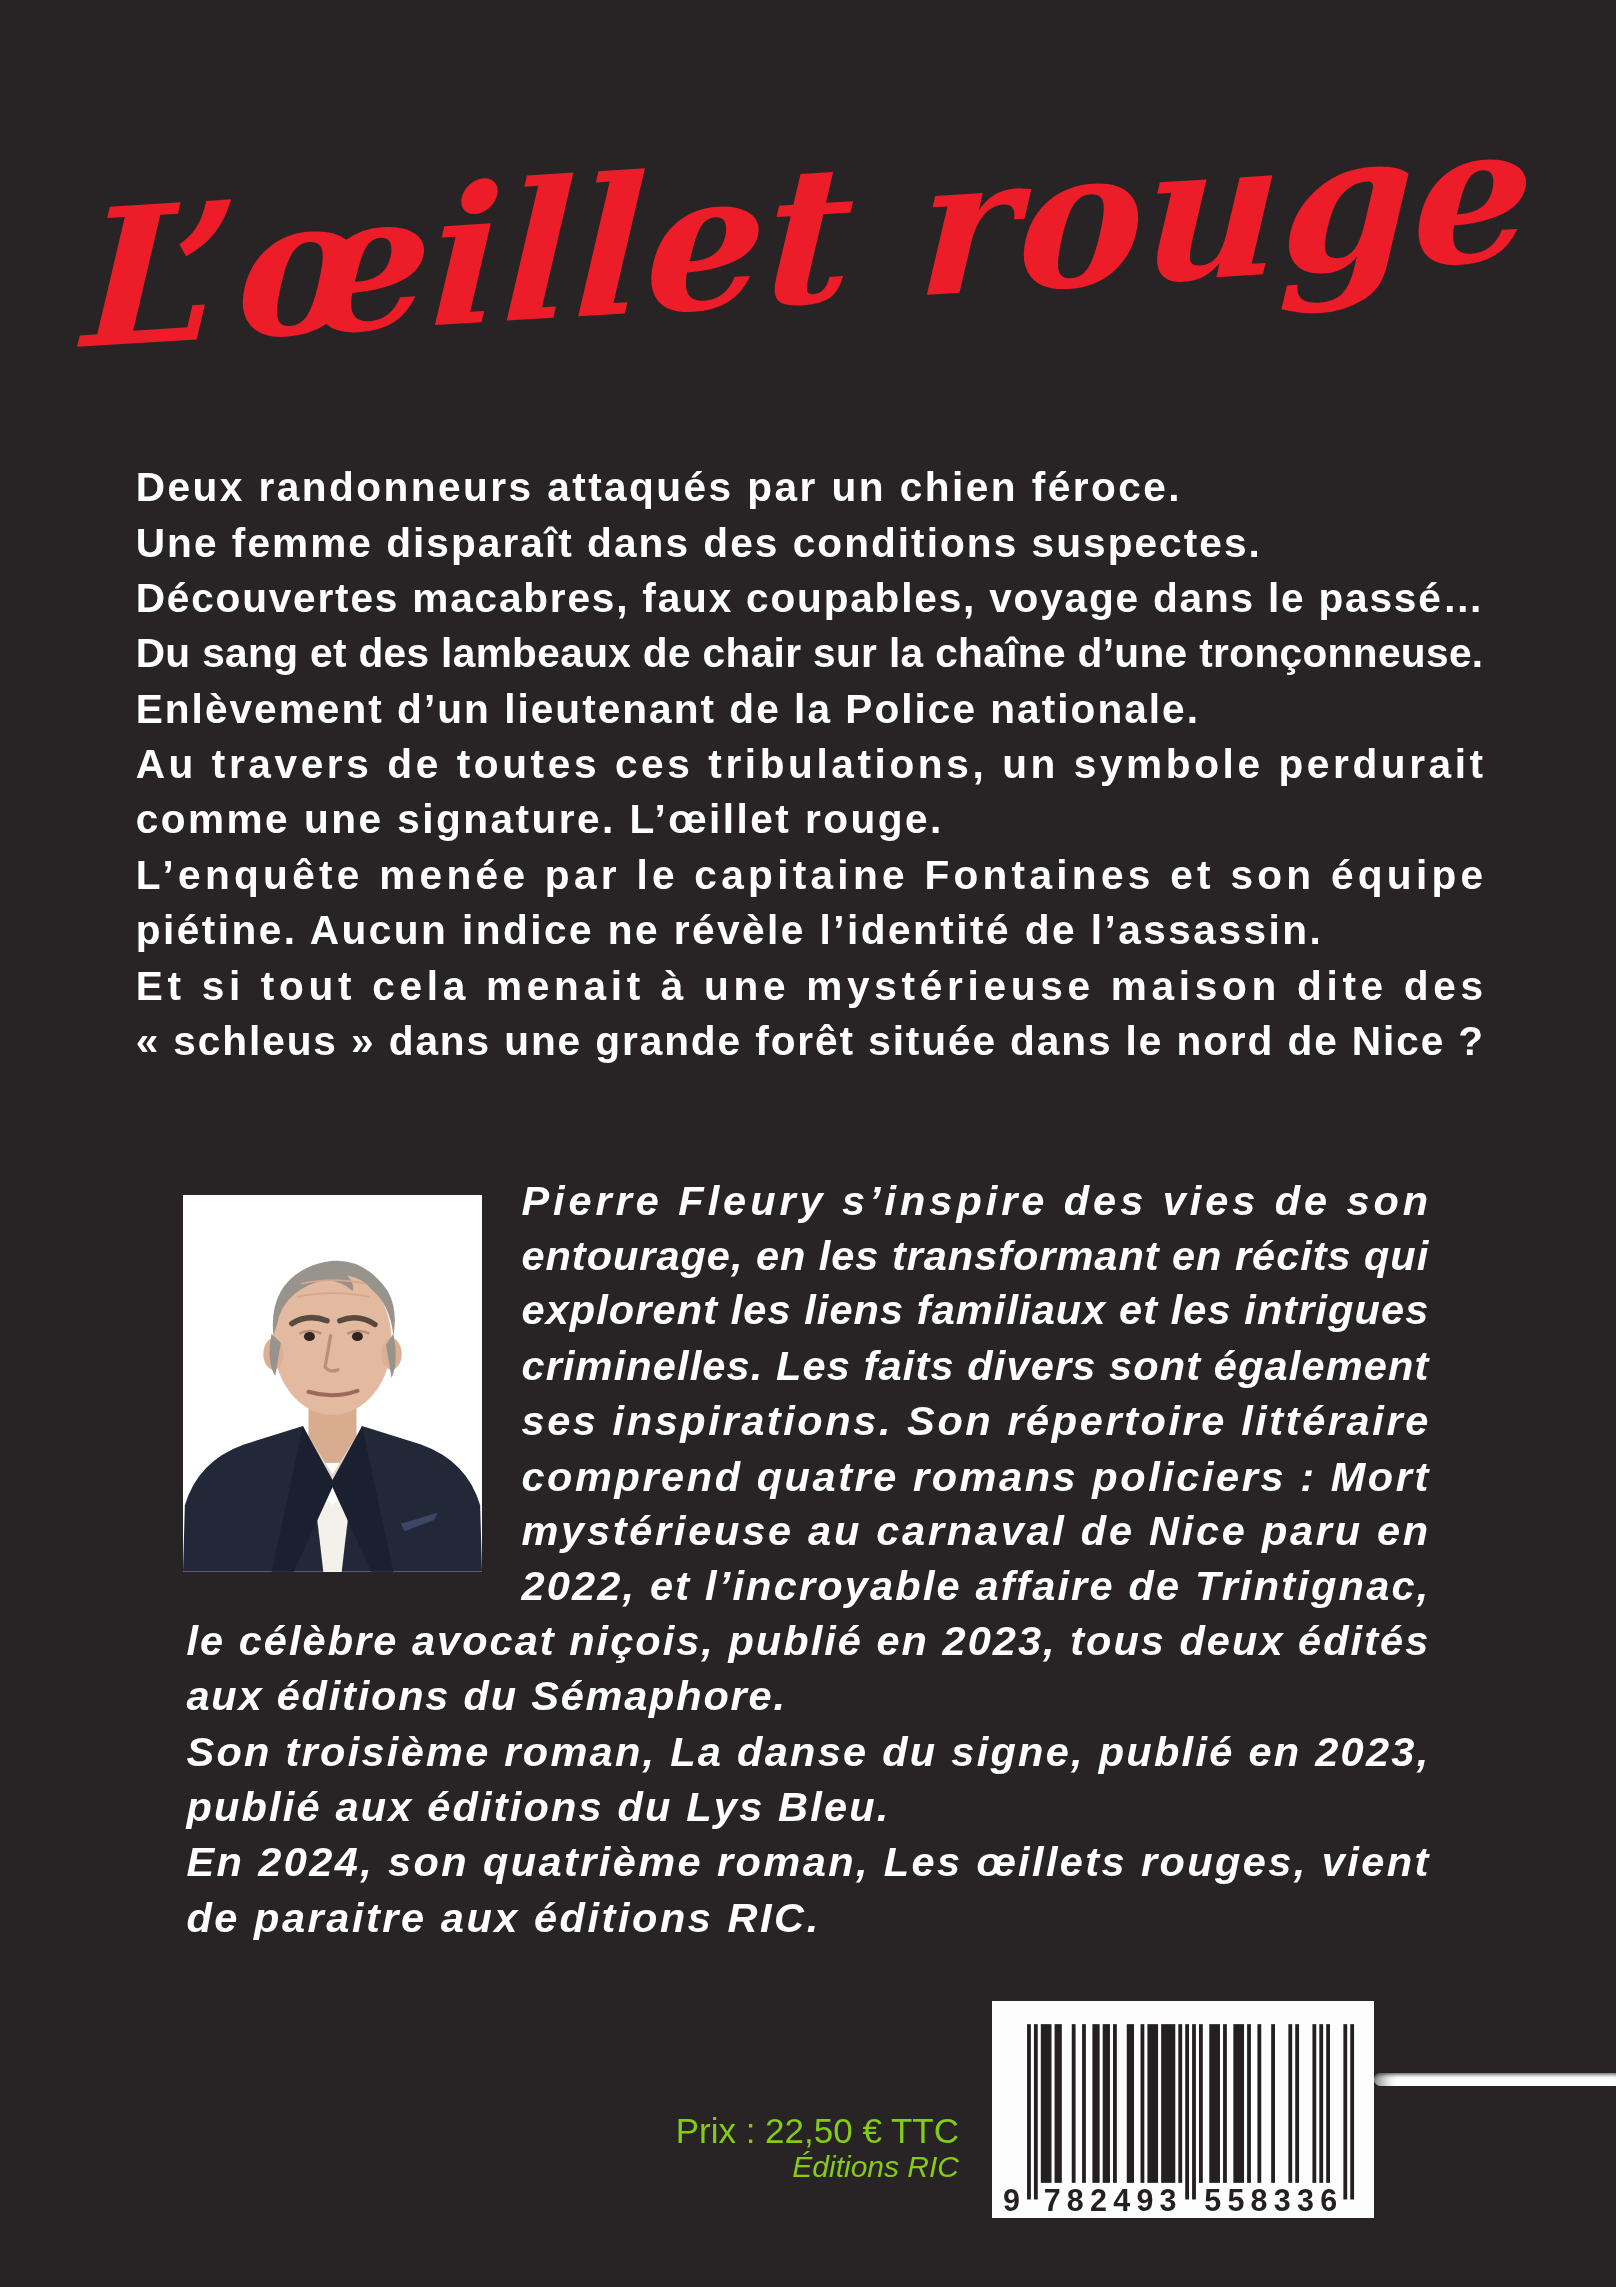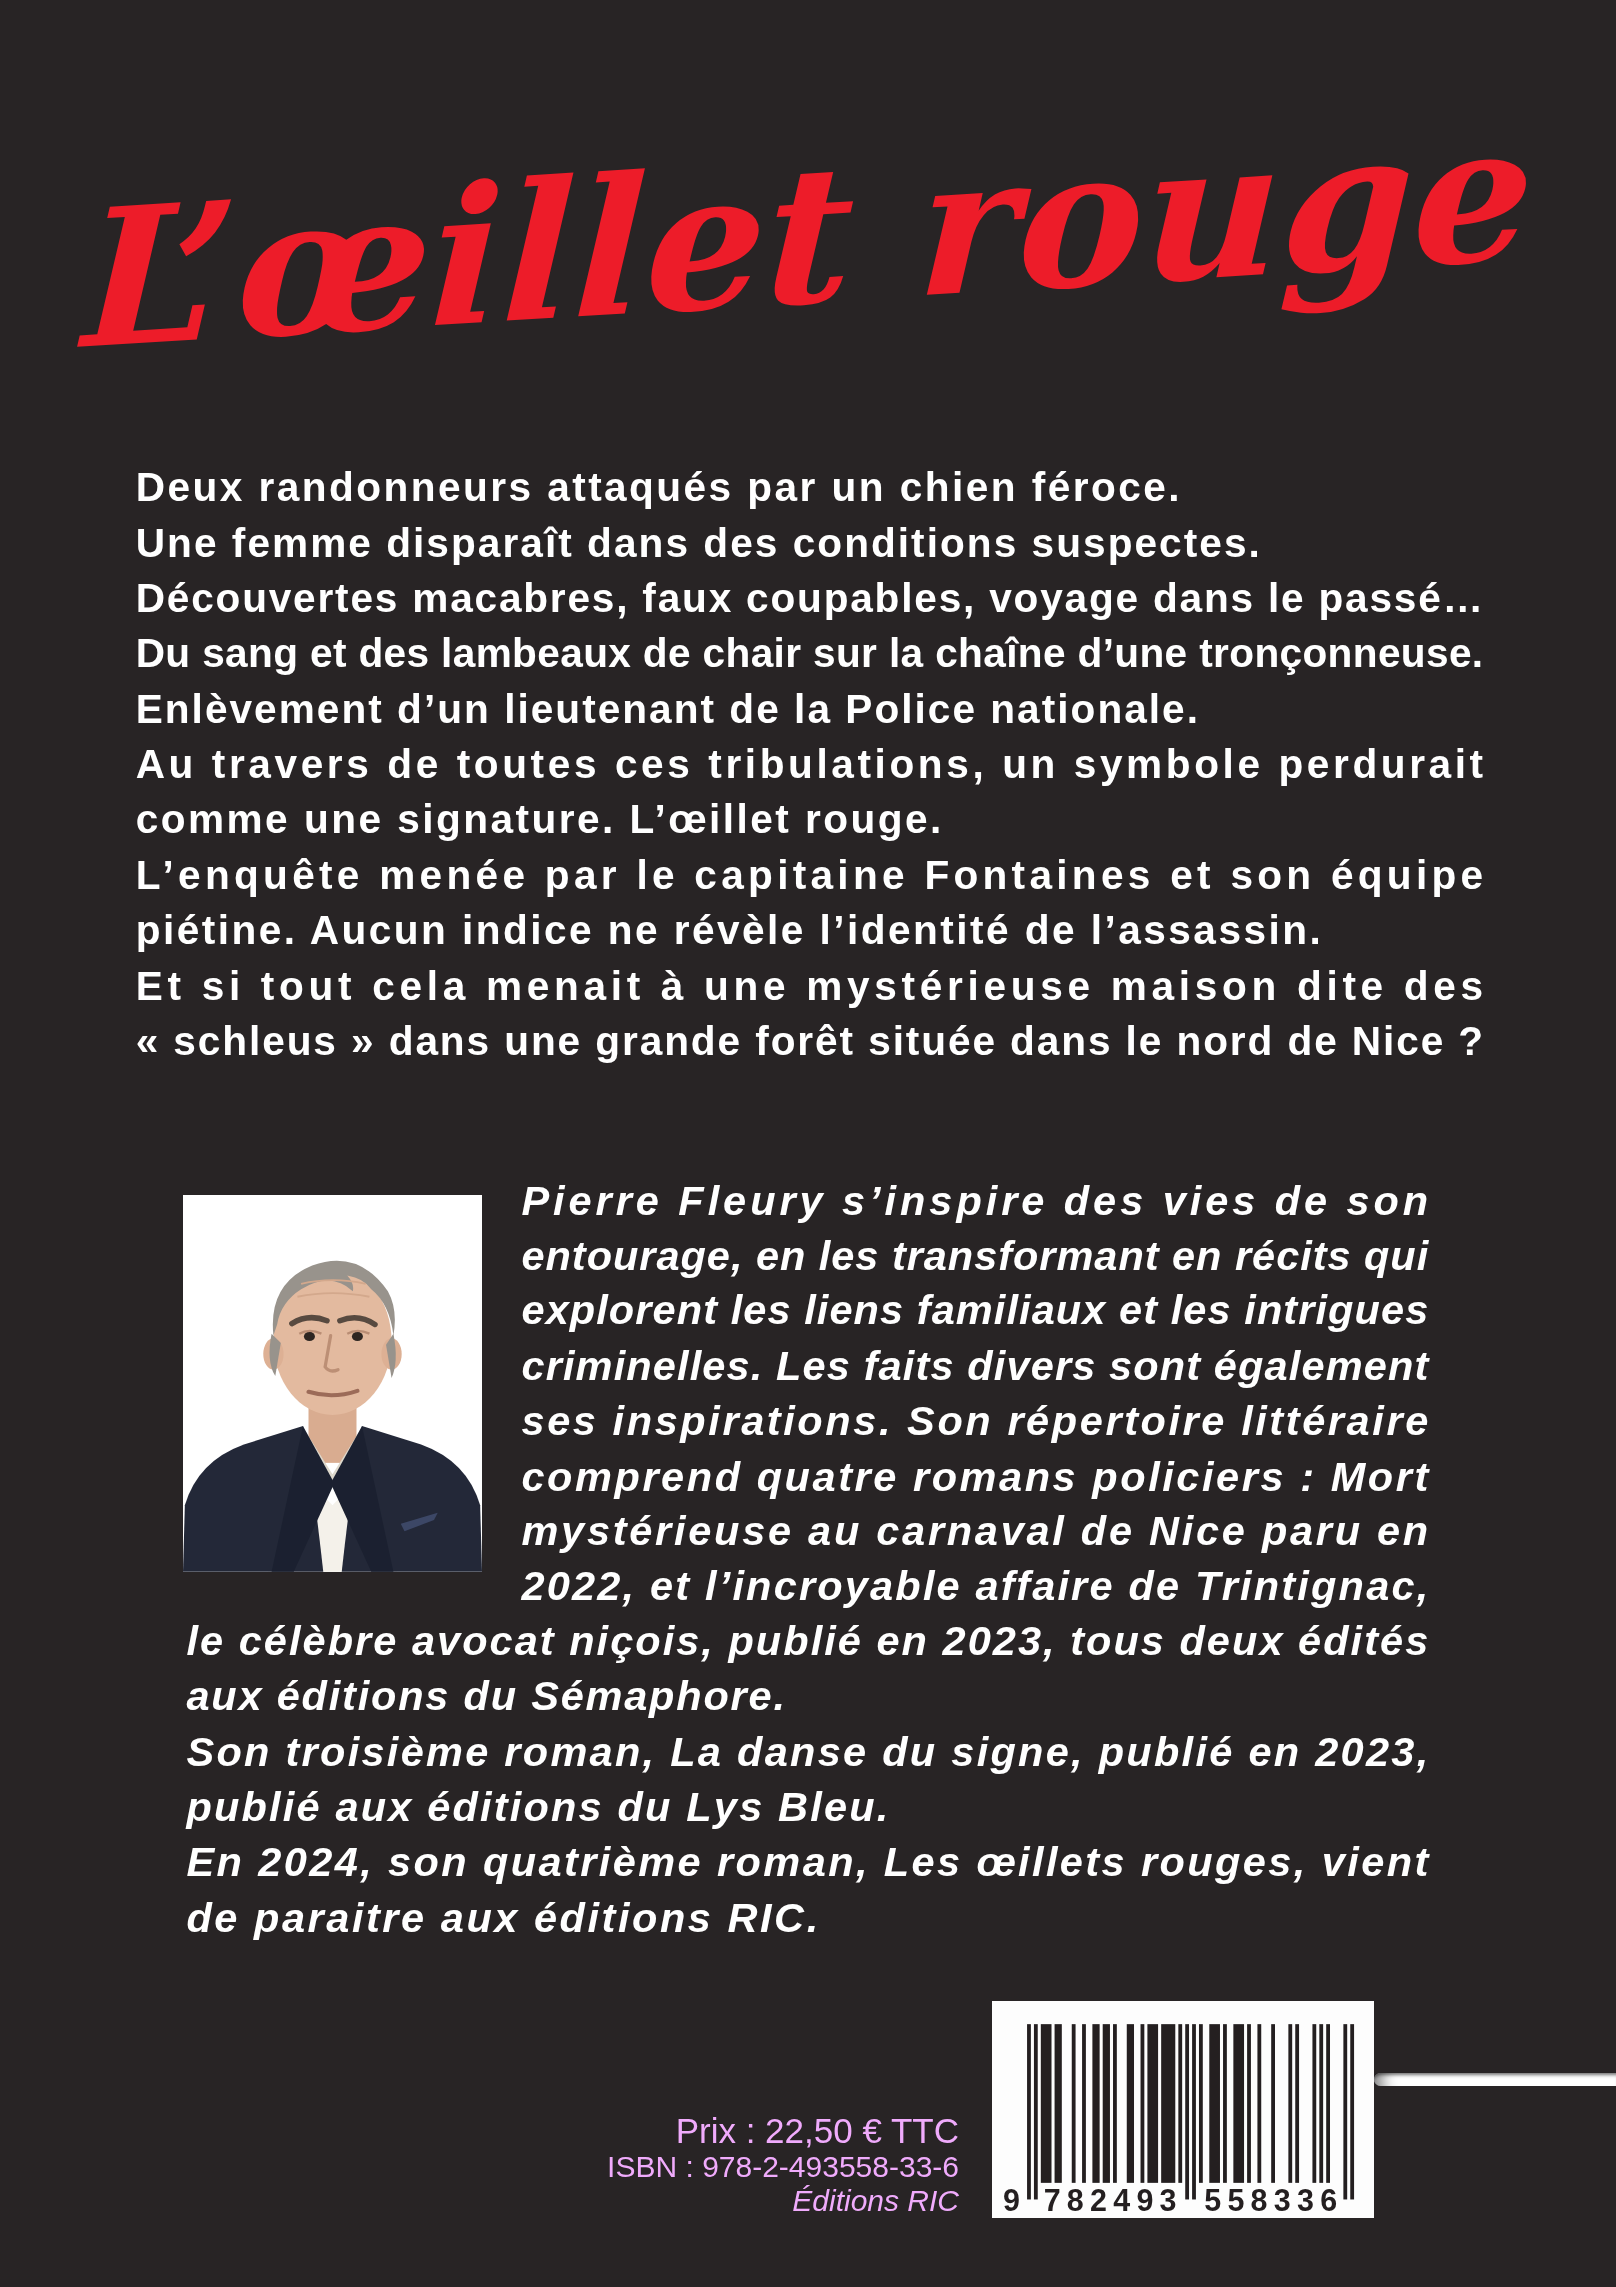--- a/index.html
+++ b/index.html
@@ -9,21 +9,21 @@
   #title{position:absolute;top:118px;left:50%;transform:translateX(-50%) rotate(-3.5deg) skewX(-6deg);
          font-family:"DejaVu Serif",serif;font-style:italic;font-weight:bold;
          font-size:189px;line-height:1.25;color:#ed1c29;white-space:nowrap;}
   
   #text-layer{position:absolute;left:0;top:0;}
   text.syn{font-family:"Liberation Sans",sans-serif;font-weight:700;font-size:44px;fill:#ffffff;}
   text.bio{font-family:"Liberation Sans",sans-serif;font-weight:700;font-style:italic;font-size:45px;fill:#ffffff;letter-spacing:-0.5px;}
   
   #photo{position:absolute;left:183px;top:1195px;width:299px;height:377px;background:#ffffff;}
   
-  #price-block{position:absolute;left:498px;top:2112px;width:461px;text-align:right;color:#f0abfc;}
+  #price-block{position:absolute;left:498px;top:2112px;width:461px;text-align:right;color:#84cc16;}
   #price-line{font-size:35px;line-height:37px;margin-bottom:0.9px;}
   #isbn-line{font-size:30px;line-height:34px;}
   #publisher-line{font-size:30px;line-height:34px;font-style:italic;}
   
   #barcode{position:absolute;left:992px;top:2001px;width:382px;height:217px;background:#fdfdfd;}
   #barcode svg{position:absolute;left:0;top:0;}
   text.bc-num{font-family:"Liberation Sans",sans-serif;font-weight:700;font-size:33px;fill:#241f20;}
   
   #white-band{position:absolute;left:1374px;top:2073px;width:243px;height:13px;background:#ffffff;
               border-radius:6.5px 0 0 6.5px;
@@ -103,21 +103,20 @@
       <path d="M324 408 L322 336 Q308 288 258 270 L194 250 Q184 300 172 408 Z" fill="#232838"></path>
       <path d="M130 250 L164 312 L120 408 L96 408 Z" fill="#1b2030"></path>
       <path d="M194 250 L160 312 L204 408 L228 408 Z" fill="#1b2030"></path>
 
       <path d="M236 356 L276 344 L272 352 L240 364 Z" fill="#3c4766"></path>
     </svg>
   </div>
 
   <div id="price-block">
     <div id="price-line">Prix : 22,50 € TTC</div>
-    <div id="isbn-line">ISBN : 978-2-493558-33-6</div>
     <div id="publisher-line">Éditions RIC</div>
   </div>
 
   <div id="barcode">
     <svg id="barcode-svg" width="382" height="217" viewBox="0 0 414 235" xmlns="http://www.w3.org/2000/svg">
       <g id="bars">
           <rect x="38.00" y="25" width="4.13" height="190" fill="#241f20"></rect>
           <rect x="45.45" y="25" width="4.13" height="190" fill="#241f20"></rect>
           <rect x="52.91" y="25" width="11.58" height="172" fill="#241f20"></rect>
           <rect x="67.81" y="25" width="7.85" height="172" fill="#241f20"></rect>

